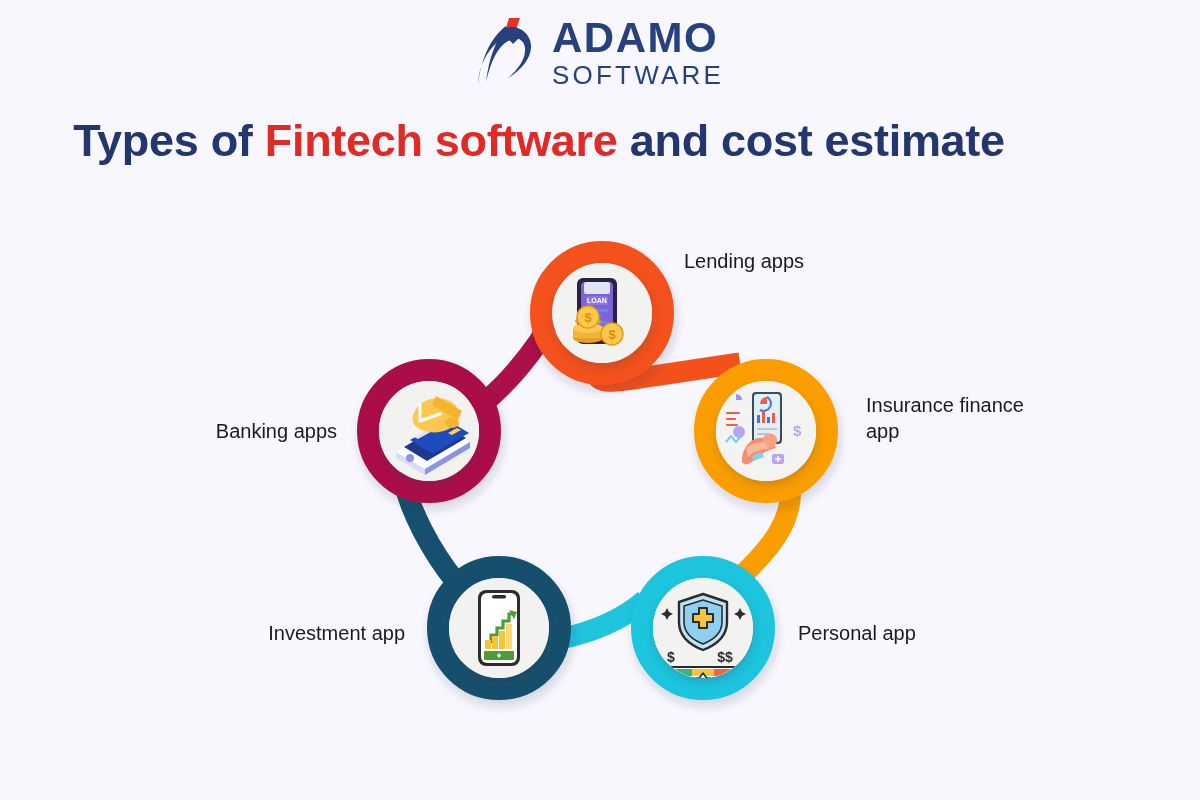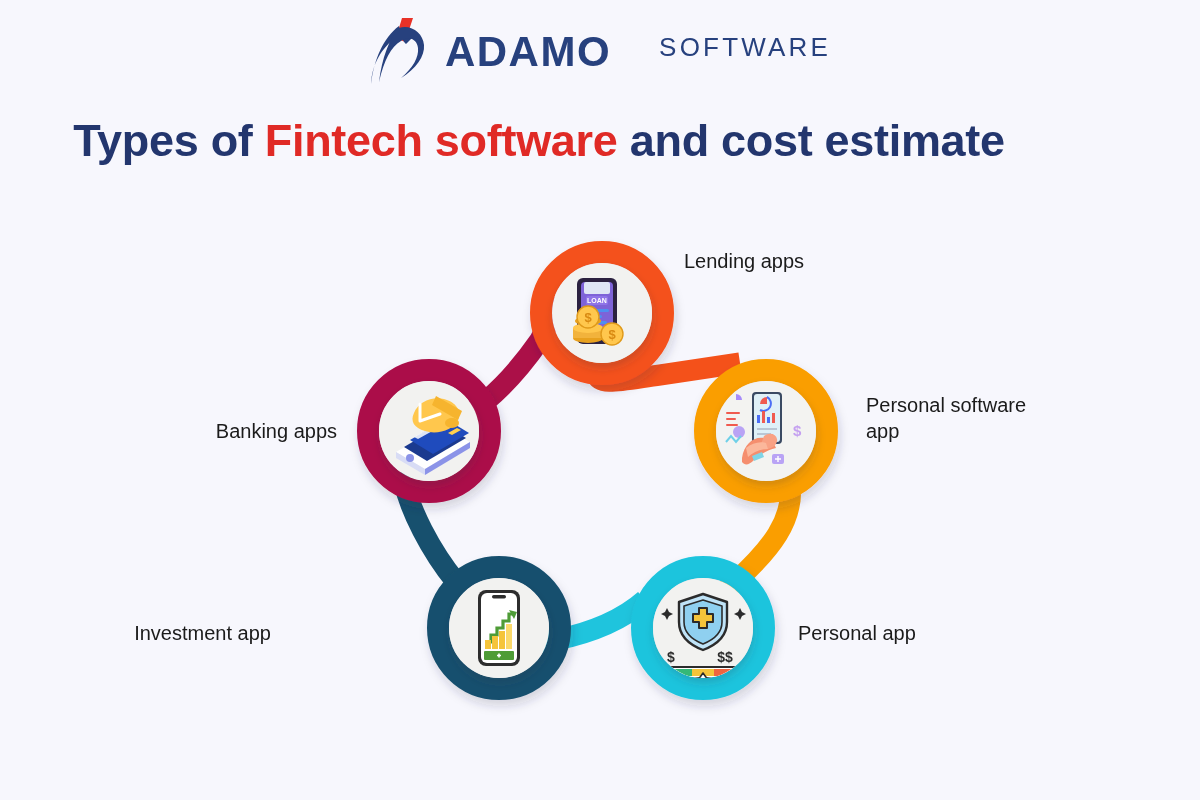--- a/index.html
+++ b/index.html
@@ -9,21 +9,21 @@
     font-family:"Liberation Sans", sans-serif;
     overflow:hidden;
     position:relative;
   }
   
   .logo-wrap{
     position:absolute;left:0;top:16px;width:1200px;
     display:flex;align-items:center;justify-content:center;gap:14px;
   }
   .logo-mark{width:62px;height:72px;display:block;}
-  .logo-text{display:flex;flex-direction:row;line-height:1;gap:48px;}
+  .logo-text{display:flex;flex-direction:column;line-height:1;}
   .logo-name{
     font-size:42px;font-weight:bold;color:#27417e;
     letter-spacing:1.5px;font-family:"Liberation Sans", sans-serif;
   }
   .logo-sub{
     font-size:26px;font-weight:normal;color:#27417e;
     letter-spacing:3.2px;margin-top:3px;
   }
   
   .title{
@@ -40,21 +40,21 @@
     position:absolute;
     font-size:20px;
     color:#1b1b1b;
     font-family:"Liberation Sans", sans-serif;
     line-height:1.32;
     white-space:pre-line;
   }
   .lbl-lending{left:684px;top:248px;}
   .lbl-personal{left:866px;top:392px;width:230px;}
   .lbl-banking{left:0px;top:418px;width:337px;text-align:right;}
-  .lbl-investment{left:0px;top:620px;width:405px;text-align:center;}
+  .lbl-investment{left:0px;top:620px;width:405px;text-align:right;}
   .lbl-insurance{left:798px;top:620px;}
 </style>
 </head>
 <body>
 
 <div class="logo-wrap">
   <svg class="logo-mark" viewBox="0 0 62 72">
     <path d="M33 2 L44 2 L36 26 L27 22 Z" fill="#e83127"></path>
     <path d="M30 10 C14 22 5 44 2 68 C3 48 13 31 27 22 C33 19 39 19 43 22 L37 28 C34 25 33 23 30 10 Z" fill="#27417e"></path>
     <path d="M30 12 C20 23 13 42 10 66 C15 44 22 31 32 25 C40 20 48 23 49 32 C50 41 44 52 32 62 C47 53 56 40 55 29 C54 17 42 8 30 12 Z" fill="#27417e"></path>
@@ -228,17 +228,17 @@
       <rect x="670" y="479" width="22" height="7" fill="#34b877"></rect>
       <rect x="692" y="479" width="22" height="7" fill="#f5c43a"></rect>
       <rect x="714" y="479" width="22" height="7" fill="#f0653f"></rect>
       <path d="M703 483 l5 7 l-10 0 z" fill="#ffffff" stroke="#2b2b2b" stroke-width="1.6" stroke-linejoin="round"></path>
     </g>
   </g>
 </svg>
 </div>
 
 <div class="node-label lbl-lending">Lending apps</div>
-<div class="node-label lbl-personal">Personal software
+<div class="node-label lbl-personal">Insurance finance
 app</div>
 <div class="node-label lbl-banking">Banking apps</div>
 <div class="node-label lbl-investment">Investment app</div>
 <div class="node-label lbl-insurance">Personal app</div>
 
 </body></html>

